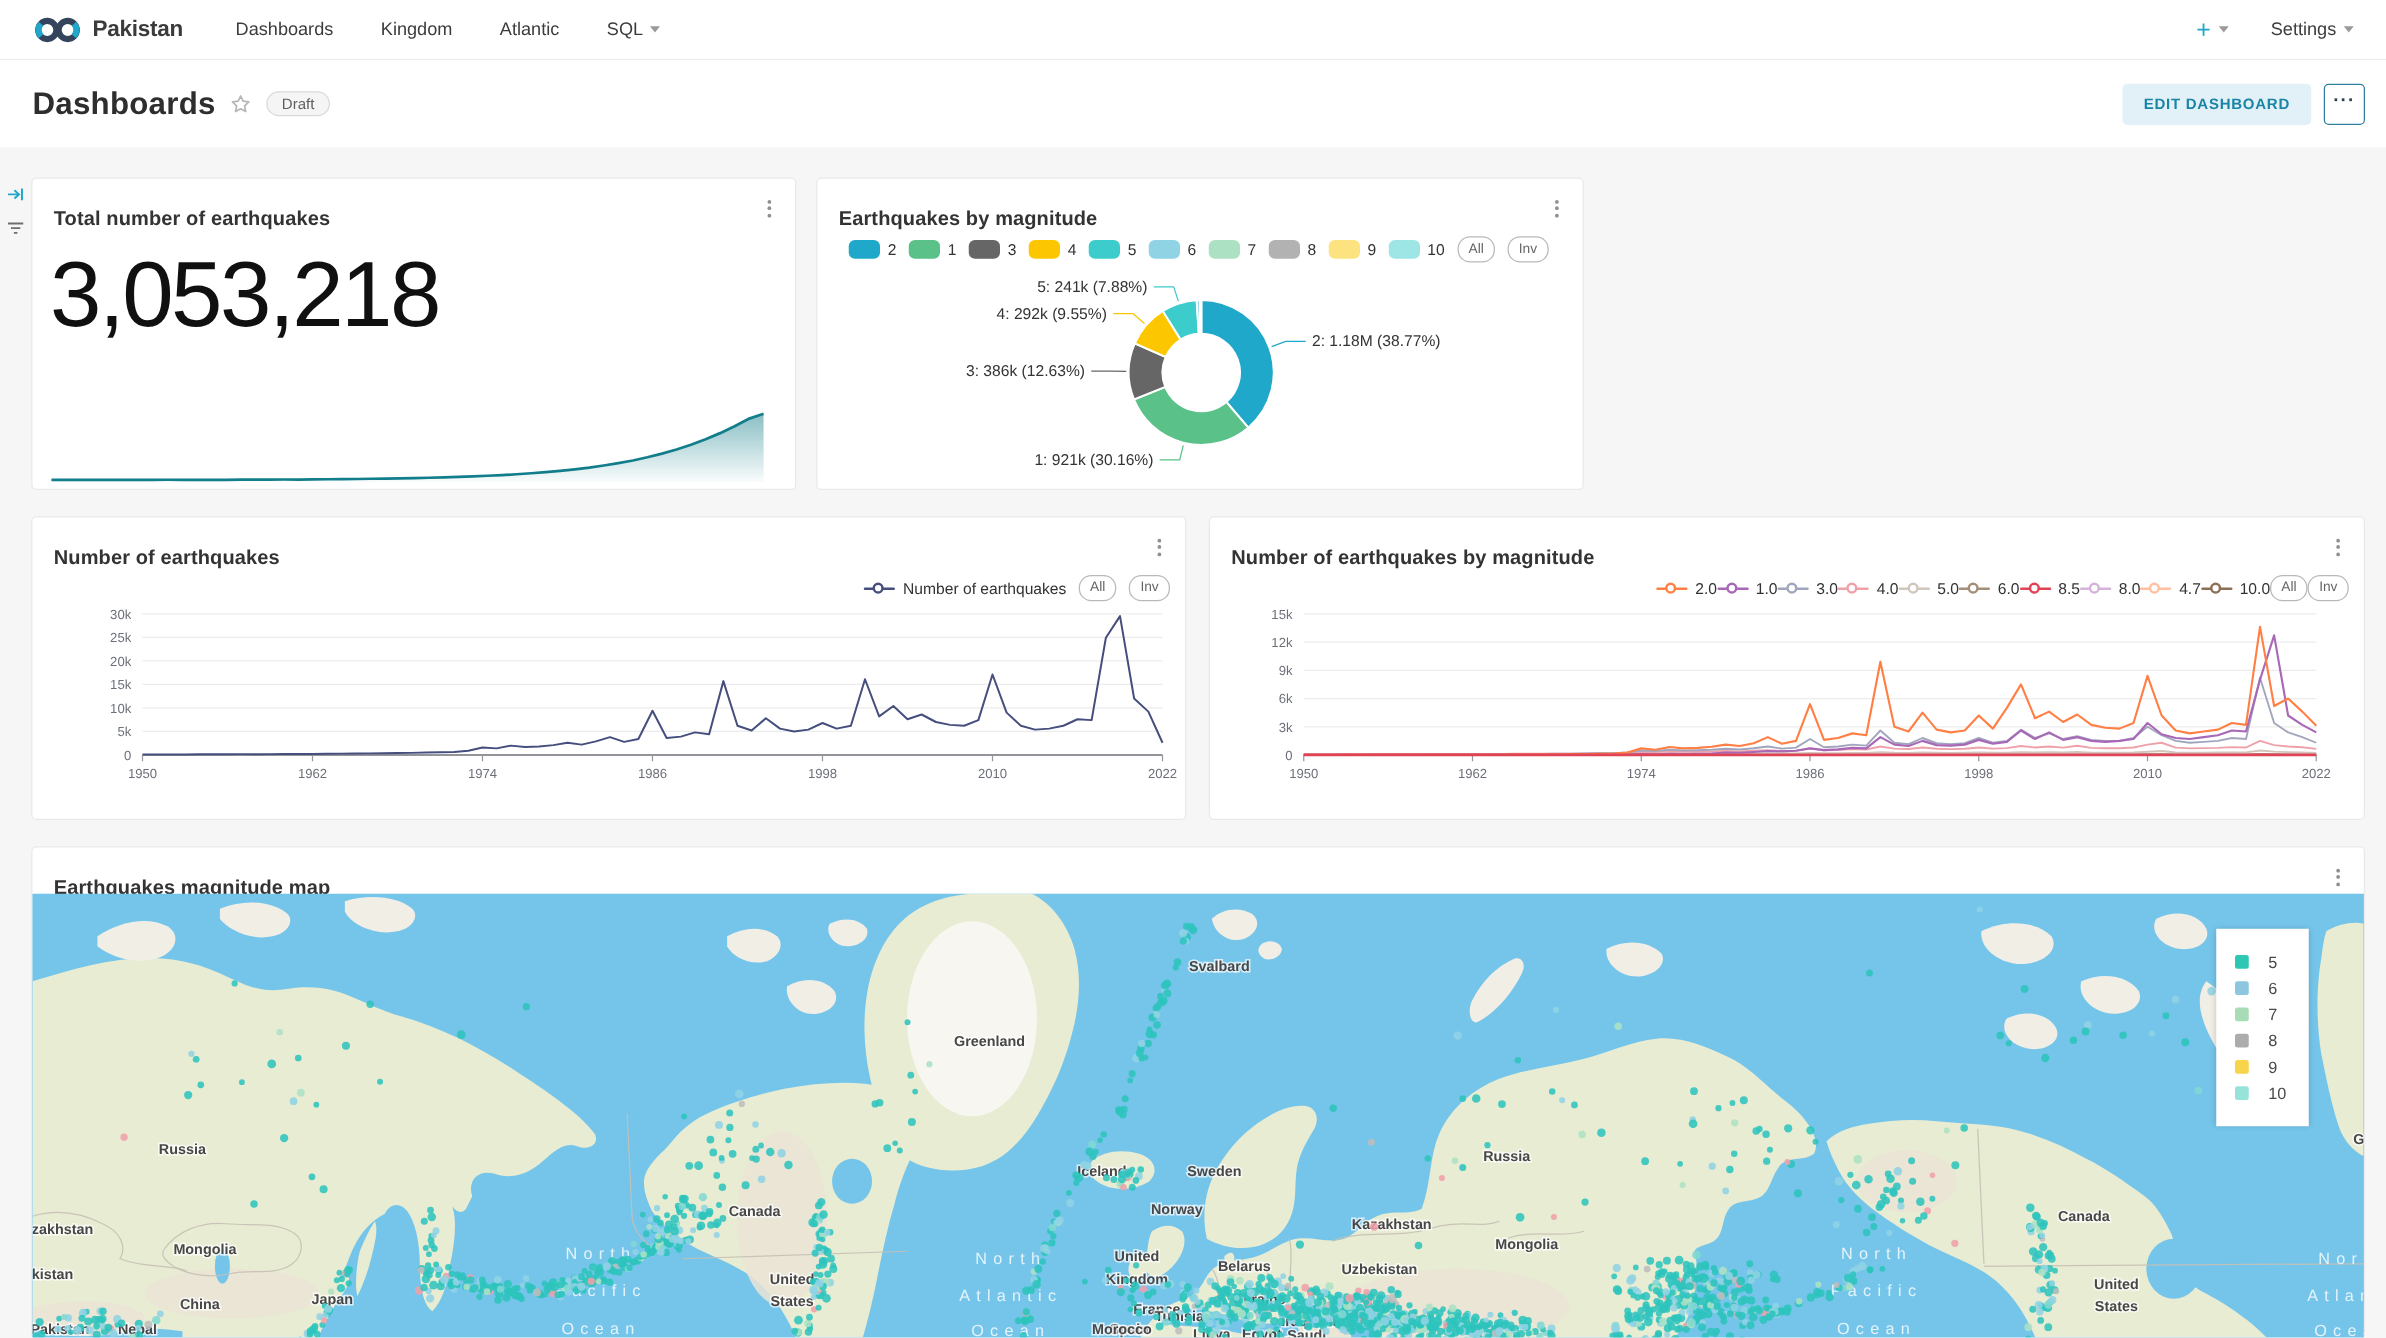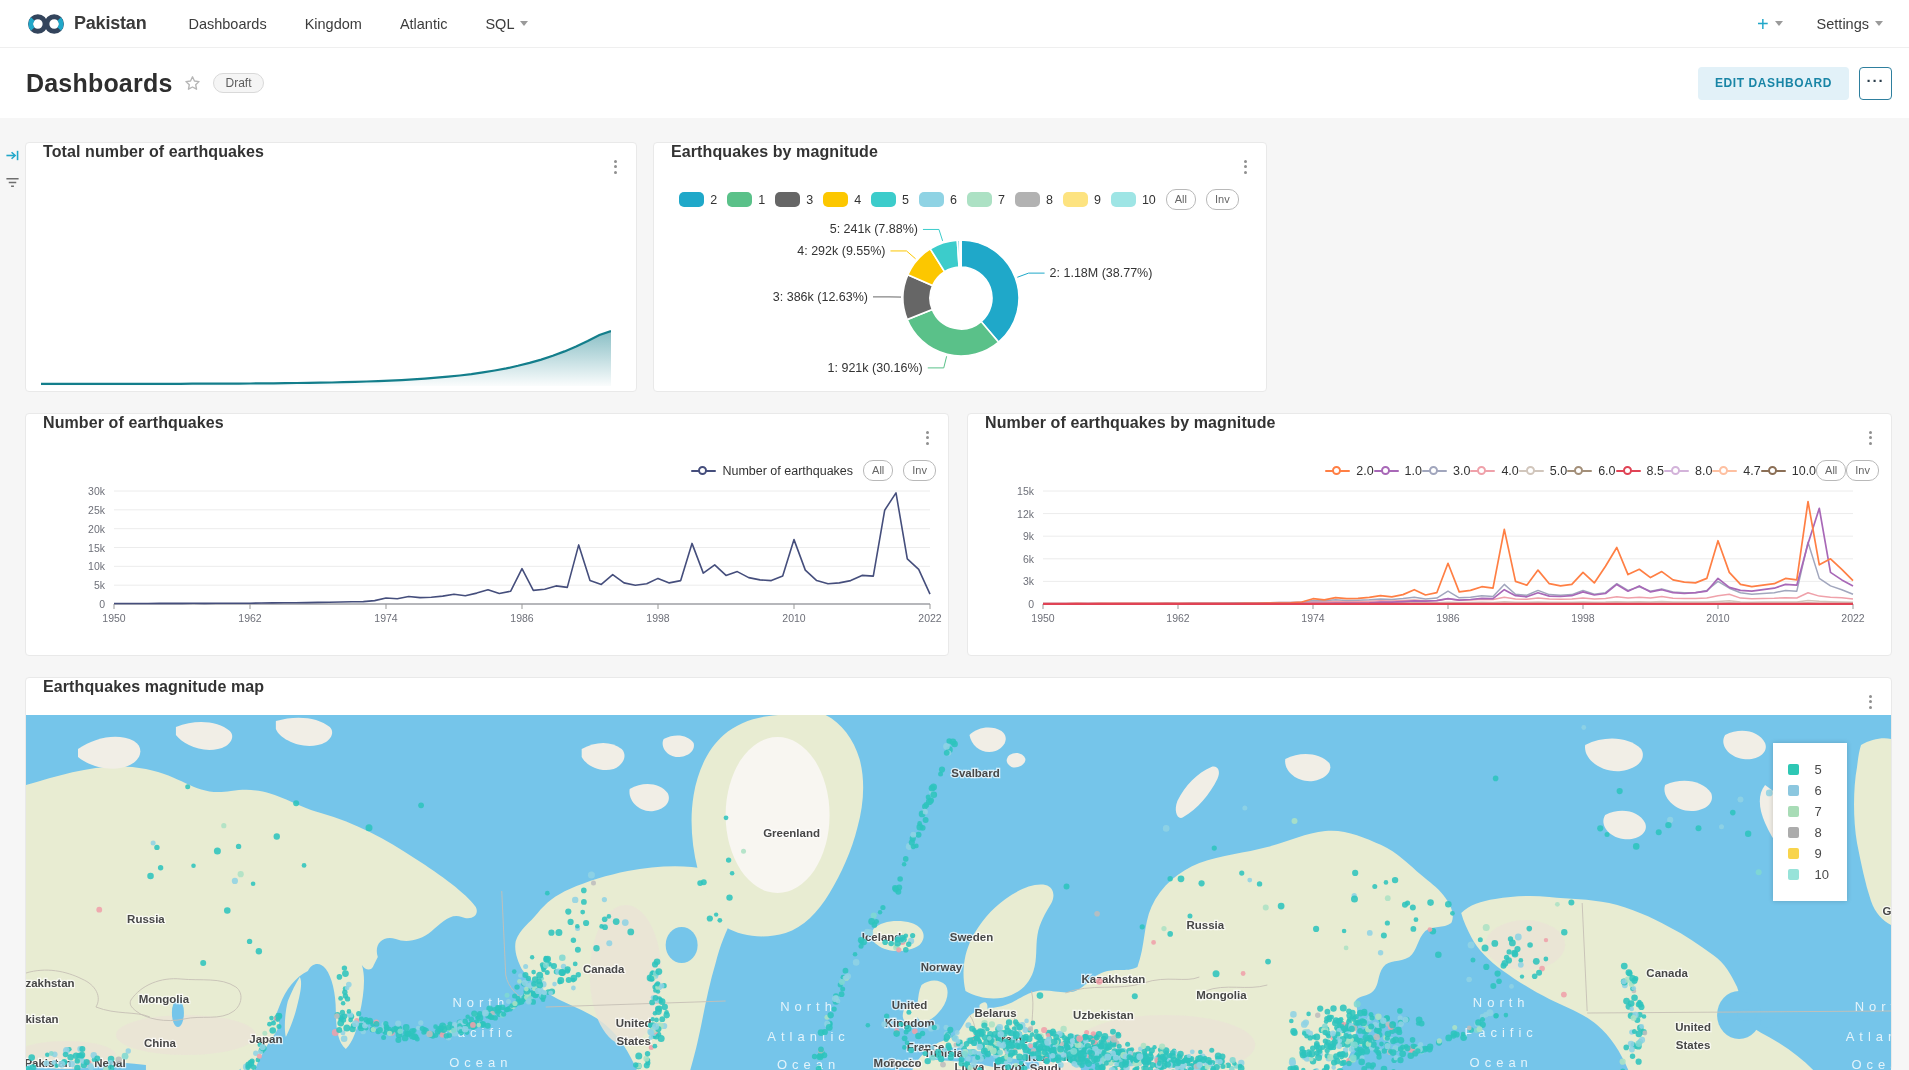--- a/index.html
+++ b/index.html
@@ -27,21 +27,21 @@
   .edit-btn{background:#E2F1F8;color:#1985A6;font-size:12px;font-weight:700;letter-spacing:.6px;border:none;
             border-radius:4px;height:33px;padding:0 17px;cursor:pointer;font-family:"Liberation Sans",sans-serif}
   .more-btn{width:33px;height:33px;margin-left:10px;background:#fff;border:1px solid #2E7F9E;border-radius:4px;
             color:#2b3e4c;font-size:15px;font-weight:700;letter-spacing:1px;line-height:10px;cursor:pointer;
             display:flex;align-items:center;justify-content:center;padding-bottom:6px}
   
   .rail{position:absolute;left:0;top:118px;width:24px;bottom:0}
   .rail-icon{position:absolute;left:5px;cursor:pointer}
   
   .card{position:absolute;background:#fff;border:1px solid #E9E9E9;border-radius:4px;box-sizing:border-box}
-  .card-title{position:absolute;top:0;left:17px;margin:0;font-size:16px;font-weight:700;color:#333;letter-spacing:.1px}
+  .card-title{position:absolute;top:24px;left:17px;margin:0;font-size:16px;font-weight:700;color:#333;letter-spacing:.1px}
   .kebab{position:absolute;top:12px;right:10px;width:22px;height:24px;cursor:pointer;padding-top:2px;box-sizing:border-box}
   .kebab i{display:block;width:3px;height:3px;border-radius:50%;background:#8f8f8f;margin:2.6px auto}
   #card-bignum{left:25px;top:142px;width:612px;height:250px}
   #card-donut{left:653px;top:142px;width:614px;height:250px}
   #card-line1{left:25px;top:413px;width:924px;height:243px}
   #card-line2{left:967px;top:413px;width:925px;height:243px}
   #card-map{left:25px;top:677px;width:1867px;height:394px}
   .big-number{position:absolute;top:50px;left:14px;font-size:74px;font-weight:400;color:#101010;letter-spacing:-2px}
   #sparkline{position:absolute;left:15px;right:27px;bottom:5px;height:59px}
   .chart-svg{position:absolute;inset:0}
@@ -126,20 +126,21 @@
   </span>
 </div>
 
 <div class="card" id="card-bignum">
   <h3 class="card-title">Total number of earthquakes</h3>
   <div class="kebab">
       <i></i>
       <i></i>
       <i></i>
     </div>
+  <div class="big-number">3,053,218</div>
   <svg id="sparkline" preserveAspectRatio="none" viewBox="0 0 570 59">
       <defs>
         <linearGradient id="sg" x1="0" y1="0" x2="0" y2="1">
           <stop offset="0%" stop-color="#137E8B" stop-opacity="0.5"></stop>
           <stop offset="100%" stop-color="#137E8B" stop-opacity="0.02"></stop>
         </linearGradient>
       </defs>
       <path d="M0.0,56.9 L11.6,56.9 L23.3,56.9 L34.9,56.9 L46.5,56.9 L58.2,56.9 L69.8,56.9 L81.4,56.9 L93.1,56.8 L104.7,56.8 L116.3,56.8 L128.0,56.8 L139.6,56.8 L151.2,56.7 L162.9,56.7 L174.5,56.7 L186.1,56.6 L197.8,56.6 L209.4,56.5 L221.0,56.4 L232.7,56.3 L244.3,56.2 L255.9,56.0 L267.6,55.9 L279.2,55.7 L290.8,55.5 L302.4,55.2 L314.1,54.9 L325.7,54.5 L337.3,54.1 L349.0,53.6 L360.6,53.1 L372.2,52.4 L383.9,51.6 L395.5,50.7 L407.1,49.7 L418.8,48.5 L430.4,47.1 L442.0,45.4 L453.7,43.5 L465.3,41.4 L476.9,38.8 L488.6,35.9 L500.2,32.6 L511.8,28.8 L523.5,24.4 L535.1,19.5 L546.7,14.0 L558.4,7.9 L570.0,4.0 L570,59 L0,59 Z" fill="url(#sg)" stroke="none"></path>
       <path d="M0.0,56.9 L11.6,56.9 L23.3,56.9 L34.9,56.9 L46.5,56.9 L58.2,56.9 L69.8,56.9 L81.4,56.9 L93.1,56.8 L104.7,56.8 L116.3,56.8 L128.0,56.8 L139.6,56.8 L151.2,56.7 L162.9,56.7 L174.5,56.7 L186.1,56.6 L197.8,56.6 L209.4,56.5 L221.0,56.4 L232.7,56.3 L244.3,56.2 L255.9,56.0 L267.6,55.9 L279.2,55.7 L290.8,55.5 L302.4,55.2 L314.1,54.9 L325.7,54.5 L337.3,54.1 L349.0,53.6 L360.6,53.1 L372.2,52.4 L383.9,51.6 L395.5,50.7 L407.1,49.7 L418.8,48.5 L430.4,47.1 L442.0,45.4 L453.7,43.5 L465.3,41.4 L476.9,38.8 L488.6,35.9 L500.2,32.6 L511.8,28.8 L523.5,24.4 L535.1,19.5 L546.7,14.0 L558.4,7.9 L570.0,4.0" fill="none" stroke="#137E8B" stroke-width="2.2"></path>
     </svg>

